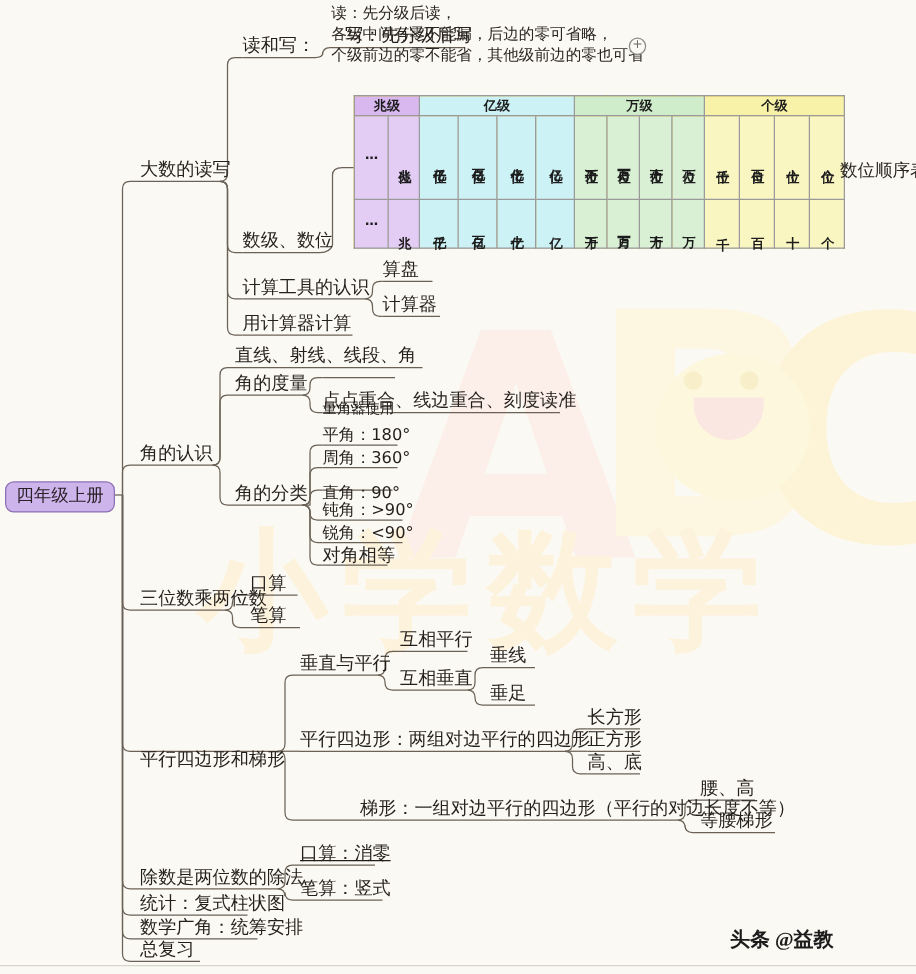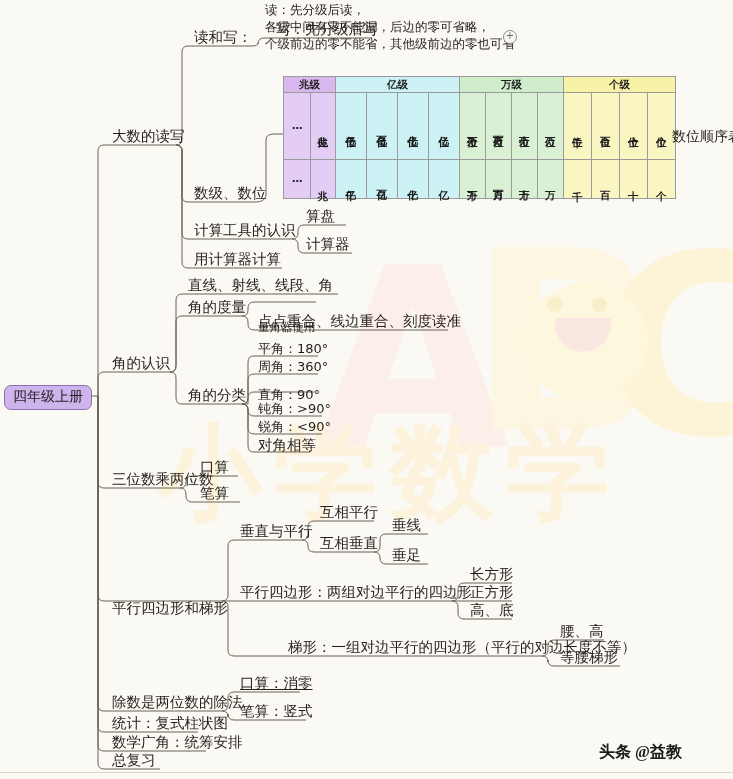--- a/index.html
+++ b/index.html
@@ -71,21 +71,21 @@
   .c-purple2{background:#e3cdf5;}
   .c-cyan{background:#cdf2f5;}
   .c-green{background:#cfeccb;}
   .c-green2{background:#d9f0d4;}
   .c-yellow{background:#f8f2a8;}
   .c-yellow2{background:#faf6c2;}
   #table-label{position:absolute;left:672px;top:128px;font-size:14px;
     white-space:nowrap;z-index:3;}
 
   
-  #brand{position:absolute;left:599px;top:742px;font-size:16px;
+  #brand{position:absolute;left:584px;top:742px;font-size:16px;
     color:#1c1c1c;z-index:4;white-space:nowrap;
     font-family:"Liberation Serif",serif;font-weight:bold;}
   #bottom-rule{position:absolute;left:0;top:772px;width:733px;height:1px;
     background:#d8d4c9;z-index:4;}
 </style>
 </head>
 <body>
 
 <div id="canvas">
 

